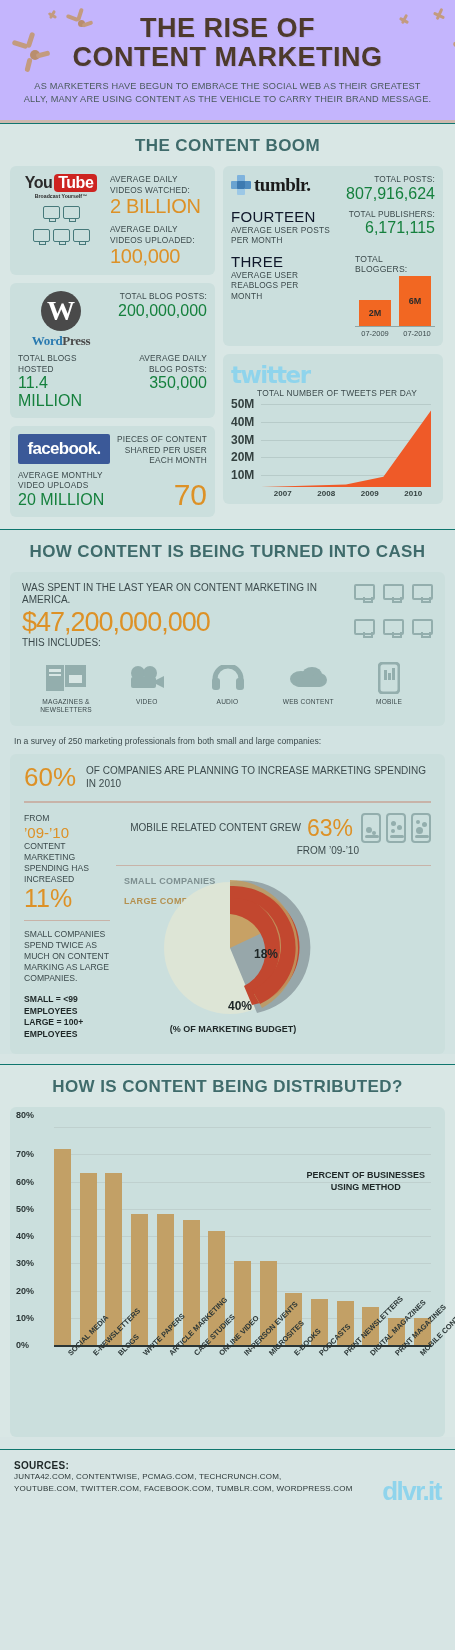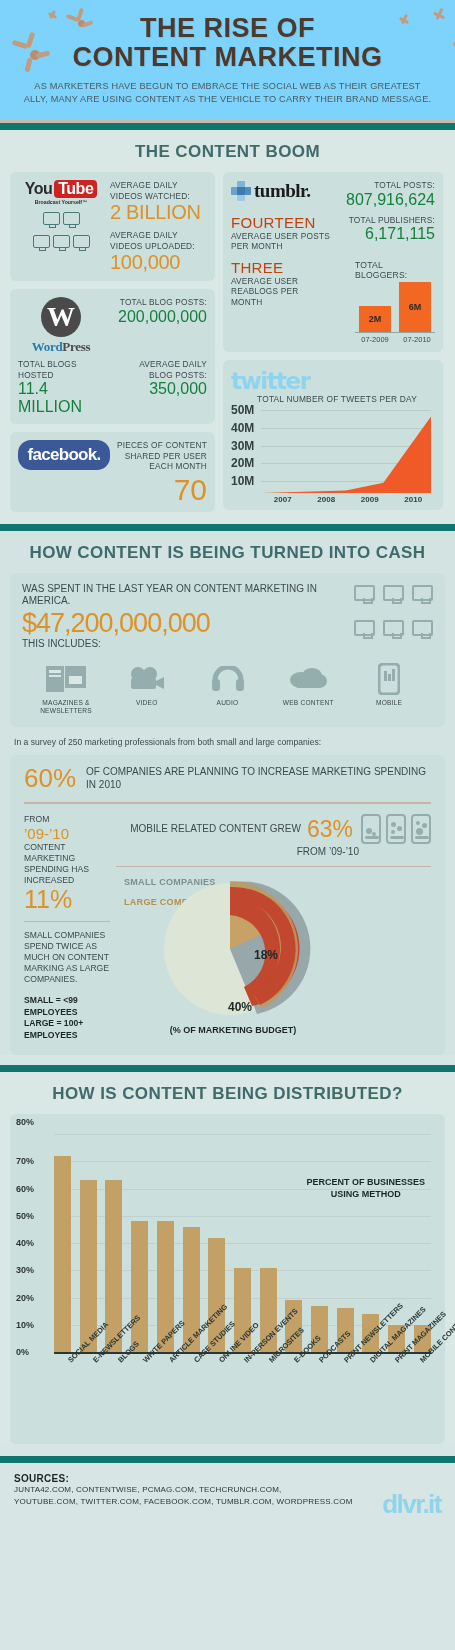--- a/index.html
+++ b/index.html
@@ -7,21 +7,21 @@
     width: 455px; height: 1650px;
     font-family: "Liberation Sans", sans-serif;
     background: #d7e5e4;
     overflow: hidden;
     position: relative;
   }
   .page { width: 455px; height: 1650px; position: relative; }
 
   
   .hero {
-    background: #7dd3fc;
+    background: #c4b5fd;
     padding: 14px 0 14px 0;
     position: relative;
     overflow: hidden;
     border-bottom: 3px solid #cdb8ae;
   }
   .hero-title {
     text-align: center;
     color: #4d3a2c;
     font-weight: bold;
     font-size: 27px;
@@ -48,21 +48,21 @@
 
   
   .sec-head {
     text-align: center;
     color: #3f6b6b;
     font-weight: bold;
     font-size: 17px;
     letter-spacing: .4px;
     padding: 12px 0 10px 0;
   }
-  .band { border-top: 7px solid #0f766e; }
+  .band { border-top: 1px solid #0f766e; }
   .band-a { background: #d9e7e5; }
   .band-b { background: #d2e3e2; }
   .band-c { background: #d9e7e5; }
 
   .card {
     background: #cbdfdd;
     border-radius: 6px;
     position: relative;
   }
 
@@ -93,29 +93,29 @@
   .wp-mark { width:40px; height:40px; border-radius:50%; background:#4a4a4a; color:#fff;
              font-family:"Liberation Serif", serif; font-weight:bold; font-size:28px;
              display:flex; align-items:center; justify-content:center; margin:0 auto; }
   .wp-word { text-align:center; font-family:"Liberation Serif", serif; font-size:13px;
              margin-top:2px; letter-spacing:-.3px; }
   .wp-word .b { color:#2a7ab0; font-weight:bold;}
   .wp-word .d { color:#4a4a4a; font-weight:bold;}
 
   
   .fb { background:#3b5998; color:#fff; font-weight:bold; font-size:17px;
-        padding:5px 8px; border-radius:13px; text-align:center; letter-spacing:-.7px; }
+        padding:5px 8px; border-radius:2px; text-align:center; letter-spacing:-.7px; }
 
   
   .tumblr-logo { display:flex; align-items:center; }
   .tumblr-flower { width:20px; height:20px; position:relative; }
   .tumblr-flower i { position:absolute; width:8px; height:8px; background:#4f8cc0; border-radius:1px; }
   .tumblr-word { font-family:"Liberation Serif", serif; font-weight:bold; font-size:19px;
                  color:#1b1b1b; letter-spacing:-.5px; margin-left:3px;text-align:center; }
-  .word-or { color:#c2410c; font-size:15px; line-height:16px; letter-spacing:.3px;}
+  .word-or { color:#0f172a; font-size:15px; line-height:16px; letter-spacing:.3px;}
 
   
   .tbar-wrap { display:flex; align-items:flex-end; height:52px; gap:8px; border-bottom:1.5px solid #8fa6a6; padding-left:4px;}
   .tbar { background:#f26722; color:#2b2b2b; font-weight:bold; font-size:9px;
           display:flex; align-items:center; justify-content:center; width:32px; }
   .tbar-x { display:flex; gap:6px; font-size:7.5px; color:#3c4a4c; margin-top:2px; padding-left:2px;}
 
   
   .tw-logo { color:#8fd4ec; font-weight:bold; font-size:23px; letter-spacing:-1.5px;
              font-family:"DejaVu Sans", sans-serif; }
@@ -284,20 +284,24 @@
         <div class="card" style="padding:8px;">
           <div style="display:flex;gap:6px;">
             <div style="width:92px;">
               <div class="fb">facebook.</div>
             </div>
             <div style="flex:1;text-align:right;">
               <div class="stat-label">PIECES OF CONTENT SHARED PER USER EACH MONTH</div>
             </div>
           </div>
           <div style="display:flex;gap:6px;margin-top:4px;align-items:flex-end;">
+            <div style="width:96px;">
+              <div class="stat-label">AVERAGE MONTHLY VIDEO UPLOADS</div>
+              <div class="stat-mid">20 MILLION</div>
+            </div>
             <div style="flex:1;text-align:right;">
               <div style="color:#dd9126;font-size:30px;line-height:28px;">70</div>
             </div>
           </div>
         </div>
       </div>
 
       <div class="boom-col boom-right">
 
         <div class="card" style="padding:8px;">

